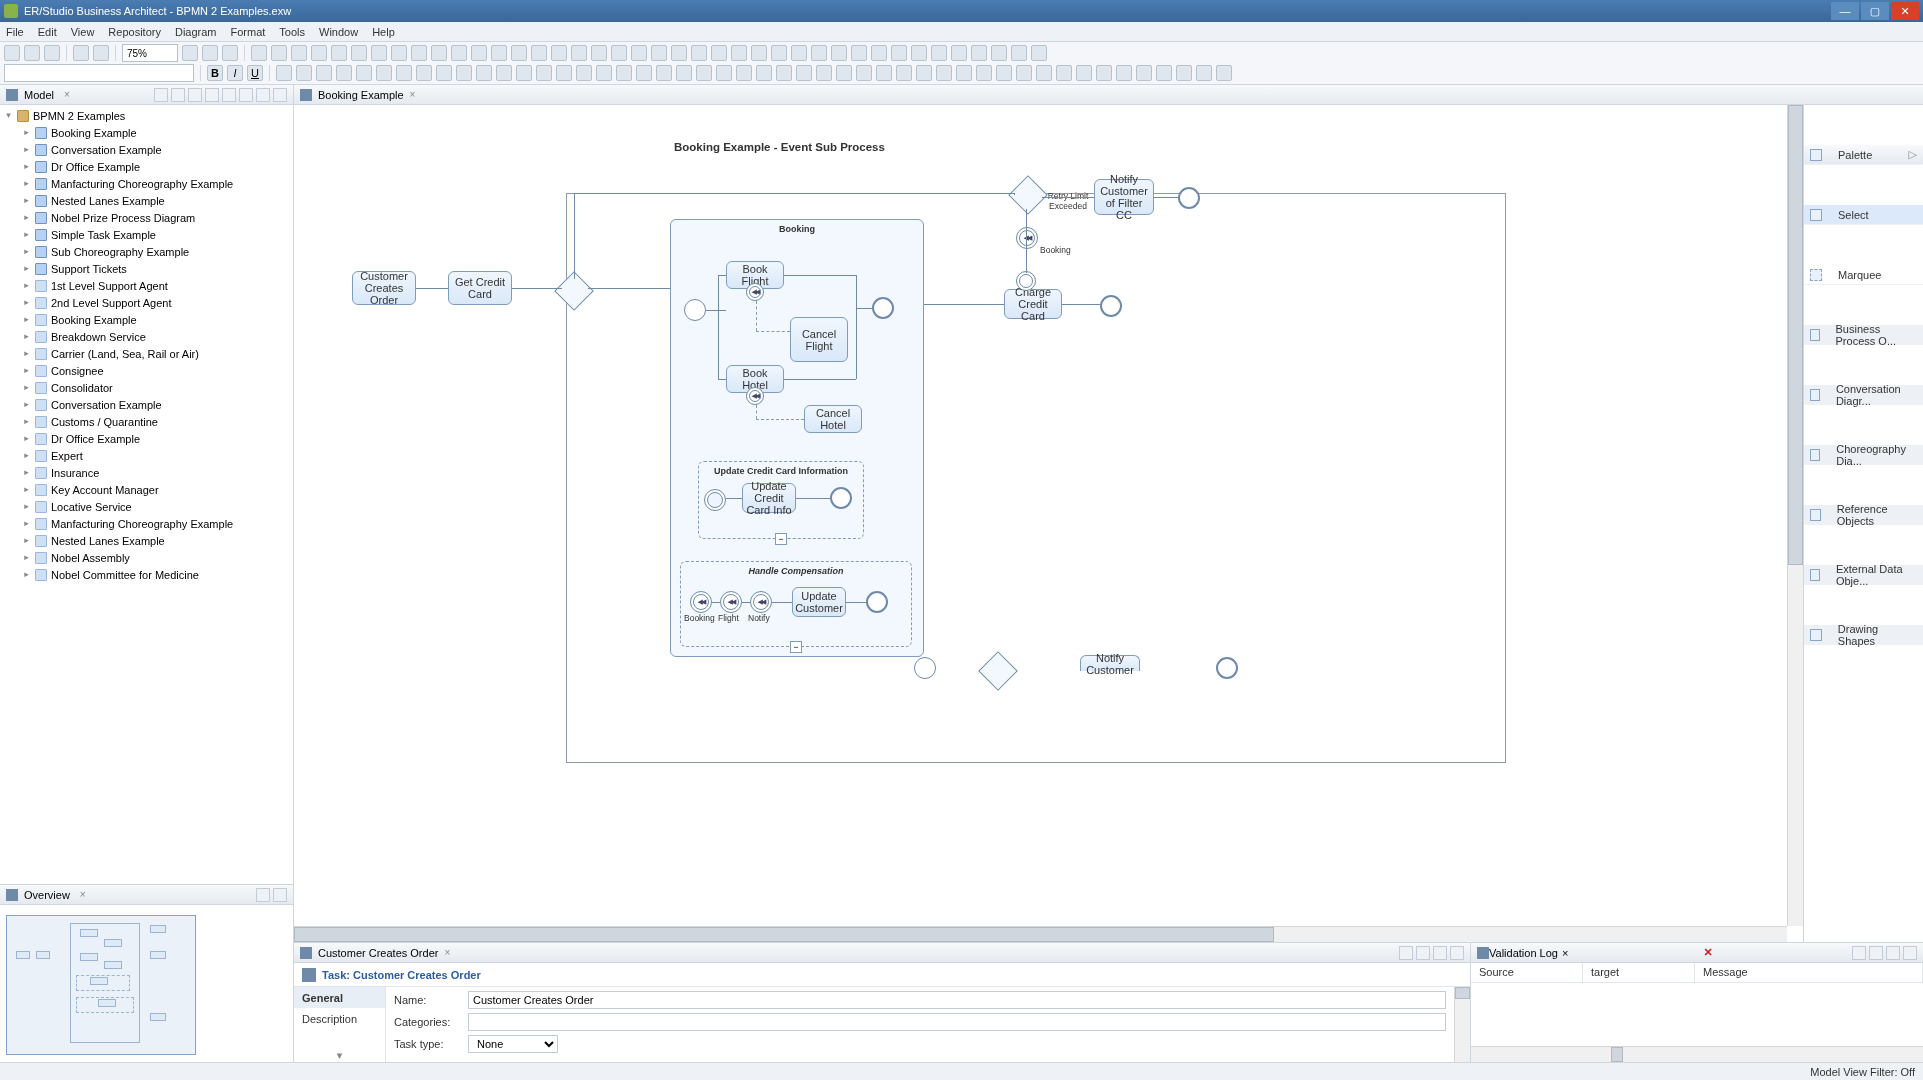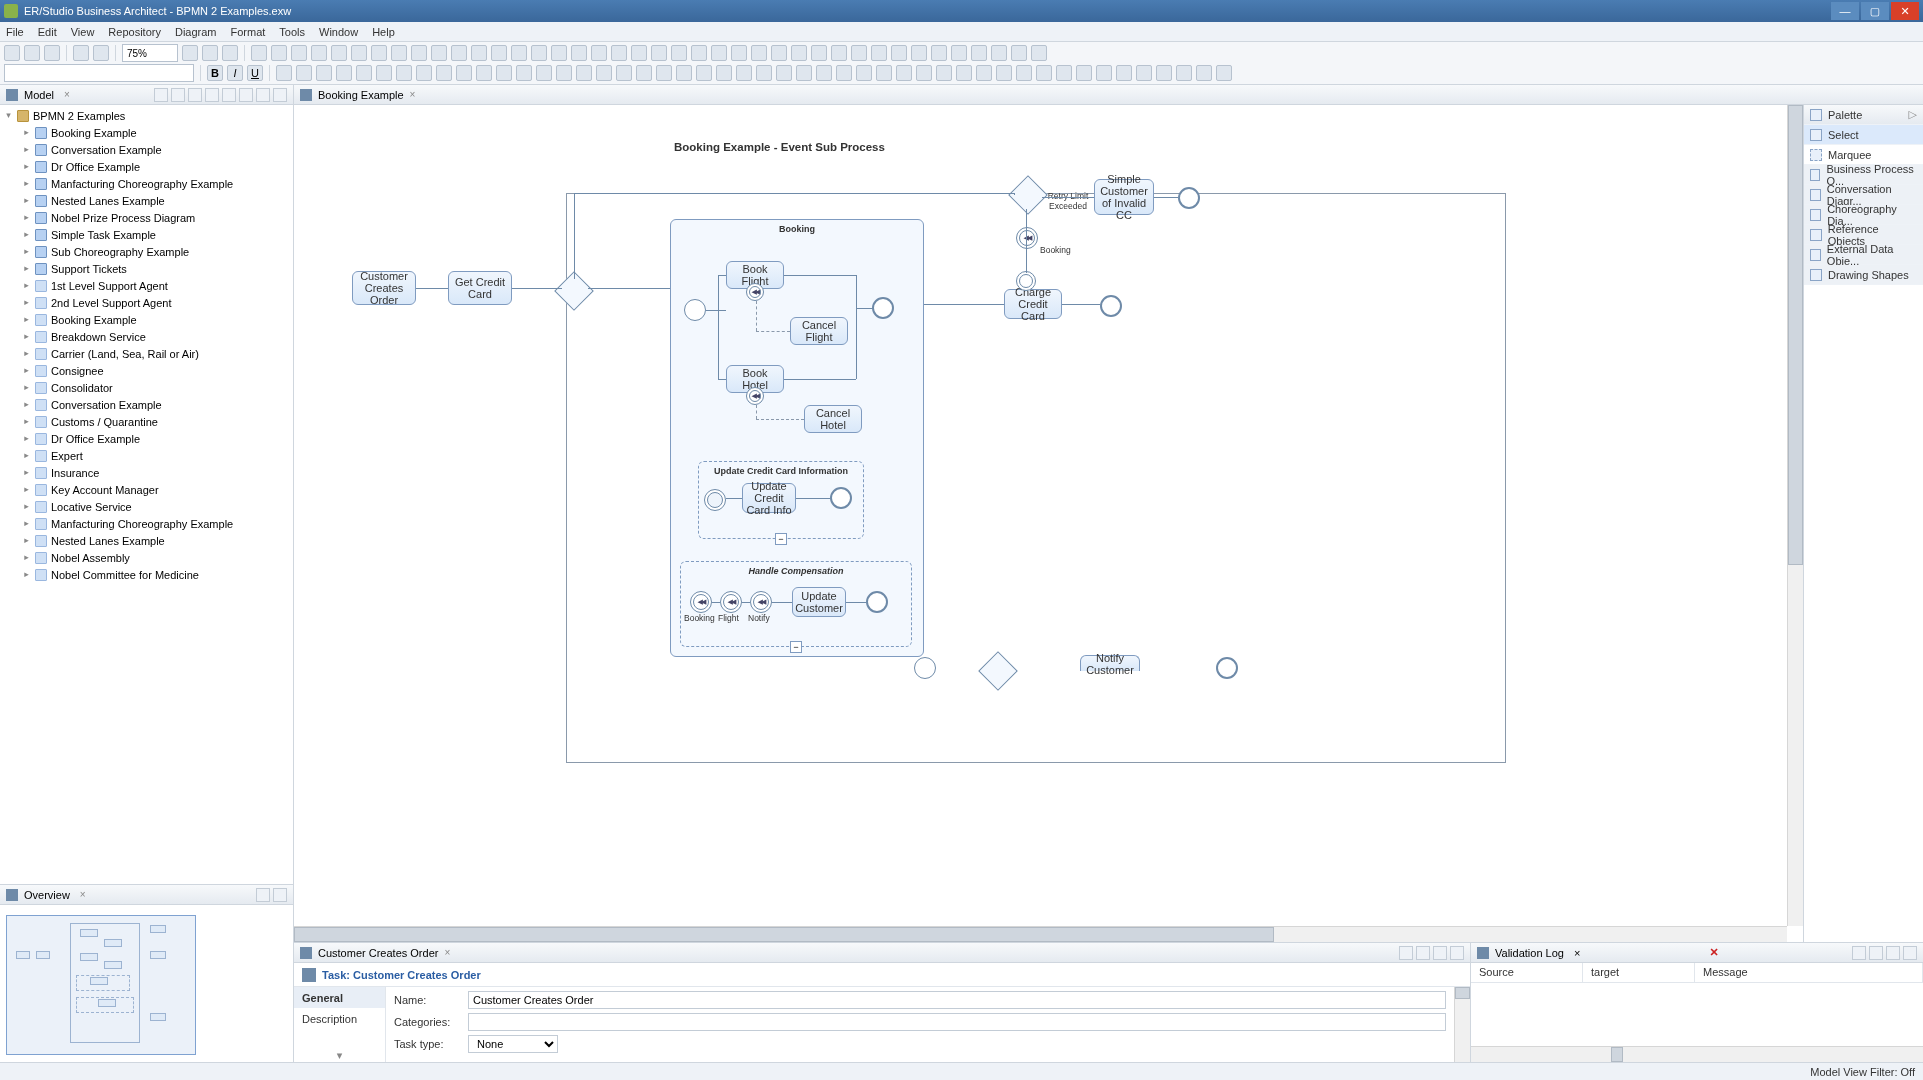--- a/index.html
+++ b/index.html
@@ -94,33 +94,33 @@
 .prop-side { width:92px; border-right:1px solid #e1e6ec; display:flex; flex-direction:column; }
 .prop-side div { height:21px; display:flex; align-items:center; padding:0 8px; color:#333; }
 .prop-side div.sel { background:#e8eef6; font-weight:bold; }
 .prop-fields { flex:1; padding:4px 8px; display:flex; flex-direction:column; gap:4px; overflow:hidden; }
 .pf-row { display:flex; align-items:center; gap:14px; }
 .pf-row label { width:60px; color:#333; }
 .pf-row input, .pf-row select { flex:1; height:18px; border:1px solid #c3ccd6; background:#fff; padding:0 4px; font-size:11px; }
 .pf-row select { max-width:90px; }
 
 .validation { width:452px; display:flex; flex-direction:column; background:#fff; }
-.val-head { height:20px; background:linear-gradient(#f7f9fb,#e5eaf0); border-bottom:1px solid #cfd6de; display:flex; align-items:center; padding:0 6px; gap:6px;}
+.val-head { height:20px; background:linear-gradient(#f7f9fb,#e5eaf0); border-bottom:1px solid #cfd6de; display:flex; align-items:center; padding:0 6px; }
 .val-head .rhs { margin-left:auto; display:flex; gap:3px; }
 .val-head .rhs div { width:14px; height:14px; border:1px solid #c3ccd6; background:#eef2f7; }
 .val-head .xred { color:#c22; font-weight:bold; margin-left:auto; margin-right:4px; }
 .val-cols { height:20px; display:flex; border-bottom:1px solid #e1e6ec; }
 .val-cols div { padding:3px 8px; border-right:1px solid #e1e6ec; color:#333; }
 .val-body { flex:1; overflow:auto; }
 .val-scroll { height:16px; background:#f0f0f0; border-top:1px solid #d6d6d6; position:relative; }
 .val-scroll .thumb { position:absolute; left:140px; top:0; height:100%; width:12px; background:#cfd6de; border:1px solid #b1bac4; }
 
 
 .right-col { width:120px; border-left:1px solid #cfd6de; display:flex; flex-direction:column; background:#fff; }
-.pal-item { height:20px; display:flex; align-items:center; padding:8px 6px; gap:6px; border-bottom:1px solid #eef2f7; color:#333;}
+.pal-item { height:20px; display:flex; align-items:center; padding:8px 6px; gap:16px; border-bottom:1px solid #eef2f7; color:#333;margin-top:40px;}
 .pal-item.header { background:linear-gradient(#f7f9fb,#e5eaf0); font-weight:normal; }
 .pal-item.sel { background:#dbe9fb; }
 .pal-item .pi { width:12px; height:12px; border:1px solid #8aa4c6; background:#e8f0fa; }
 .pal-item.section { background:#edf1f6; }
 
 
 .statusbar { height:18px; background:#eef2f7; border-top:1px solid #cfd6de; display:flex; align-items:center; padding:0 8px; }
 .statusbar .rhs { margin-left:auto; color:#333; }
 
 
@@ -482,21 +482,21 @@
 
           <div class="subproc" style="left:376px;top:114px;width:254px;height:438px;">
             <div class="sp-title">Booking</div>
           </div>
 
           <div class="event" style="left:390px;top:194px;"></div>
           <div class="task" style="left:432px;top:156px;width:58px;height:28px;">
               <span>Book Flight</span>
             </div>
           <div class="event db ev-icon-rewind" style="left:452px;top:178px;width:18px;height:18px;"></div>
-          <div class="task" style="left:496px;top:212px;width:58px;height:28px;">
+          <div class="task" style="left:496px;top:212px;width:58px;height:45px;">
               <span>Cancel Flight</span>
             </div>
           <div class="task" style="left:432px;top:260px;width:58px;height:28px;">
               <span>Book Hotel</span>
             </div>
           <div class="event db ev-icon-rewind" style="left:452px;top:282px;width:18px;height:18px;"></div>
           <div class="task" style="left:510px;top:300px;width:58px;height:28px;">
               <span>Cancel Hotel</span>
             </div>
           <div class="event end" style="left:578px;top:192px;"></div>
@@ -548,21 +548,21 @@
           <div class="task" style="left:710px;top:184px;width:58px;height:30px;">
               <span>Charge Credit Card</span>
             </div>
           <div class="event end" style="left:806px;top:190px;"></div>
           <div class="event db" style="left:722px;top:166px;width:20px;height:20px;"></div>
           <div class="event db ev-icon-rewind" style="left:722px;top:122px;"></div>
           <div class="lbl" style="left:746px;top:140px;">Booking</div>
           <div class="gateway" style="left:720px;top:76px;"></div>
           <div class="lbl" style="left:752px;top:86px;width:44px;">Retry Limit Exceeded</div>
           <div class="task" style="left:800px;top:74px;width:60px;height:36px;">
-              <span>Simple Customer of Invalid CC</span>
+              <span>Notify Customer of Filter CC</span>
             </div>
           <div class="event end" style="left:884px;top:82px;"></div>
 
           <div class="task" style="left:786px;top:550px;width:60px;height:16px;border-bottom:none;border-radius:6px 6px 0 0;">
               <span>Notify Customer</span>
             </div>
           <div class="gateway" style="left:690px;top:552px;"></div>
           <div class="event end" style="left:922px;top:552px;"></div>
           <div class="event" style="left:620px;top:552px;"></div>
 

